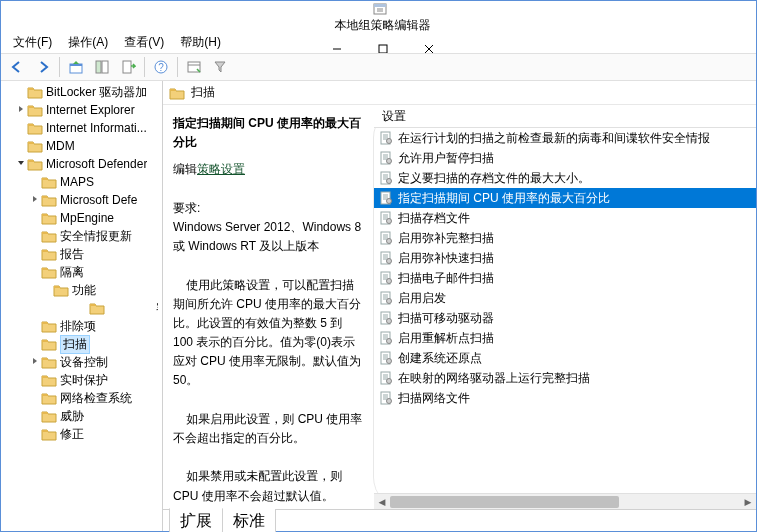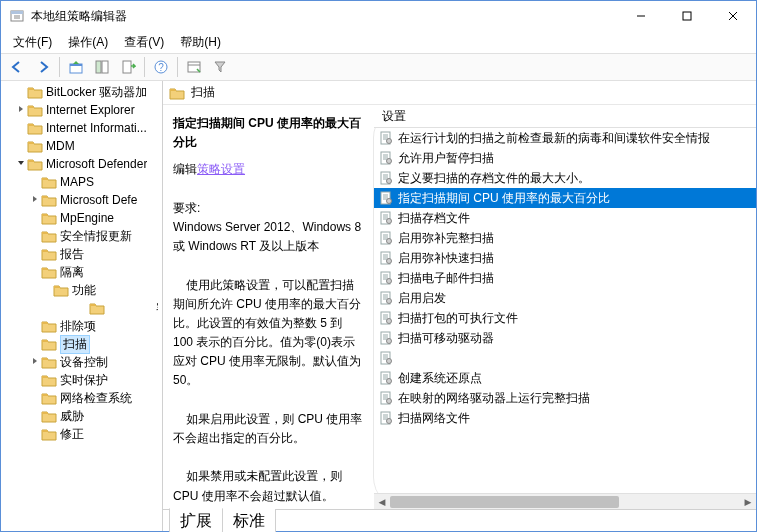--- a/index.html
+++ b/index.html
@@ -1,18 +1,18 @@
 <!DOCTYPE html>
 <html><head>
 <meta charset="utf-8">
 <style>
 * { box-sizing: border-box; margin: 0; padding: 0; }
 body { font-family: "Microsoft YaHei", "Segoe UI", sans-serif; font-size: 12px; background: #fff; overflow: hidden; }
 .window { width: 757px; height: 532px; border: 1px solid #5a8fd8; display: flex; flex-direction: column; background: #fff; }
-.titlebar { height: 30px; display: flex; align-items: center; padding: 0 0 0 8px; }
+.titlebar { height: 30px; display: flex; align-items: center; padding: 0 0 0 8px; flex-direction: column; }
 .titlebar .icon { width: 16px; height: 16px; margin-right: 6px; }
 .titlebar .title { flex: 1; font-size: 12px; }
 .titlebar .winbtns { display: flex; }
 .titlebar .winbtn { width: 46px; height: 30px; display: flex; align-items: center; justify-content: center; }
 .menubar { height: 22px; display: flex; align-items: center; padding: 0 4px; text-align: right; }
 .menubar .menuitem { padding: 2px 8px; }
 .toolbar { height: 28px; display: flex; align-items: center; padding: 0 4px; gap: 2px; border-top: 1px solid #e0e0e0; border-bottom: 1px solid #e0e0e0; background: #fafafa; }
 .toolbar .tbtn { width: 24px; height: 24px; display: flex; align-items: center; justify-content: center; border: 1px solid transparent; }
 .toolbar .sep { width: 1px; height: 20px; background: #d0d0d0; margin: 0 2px; }
 .content { flex: 1; display: flex; min-height: 0; }
@@ -21,21 +21,21 @@
 .treenode .tw { width: 12px; text-align: center; color: #666; font-size: 10px; flex-shrink: 0; }
 .treenode .ficon { width: 16px; height: 14px; margin-right: 3px; flex-shrink: 0; }
 .treenode .lbl { overflow: hidden; text-overflow: clip; }
 .treenode.selected .lbl { background: #cce8ff; border: 1px solid #99d1ff; padding: 0 2px; }
 .right { flex: 1; display: flex; flex-direction: column; min-width: 0; }
 .rhead { height: 24px; display: flex; align-items: center; padding: 0 6px; border-bottom: 1px solid #e8e8e8; background: #fff; }
 .rhead .ficon { width: 16px; height: 14px; margin-right: 6px; }
 .rbody { flex: 1; display: flex; min-height: 0; border-top: 1px solid #fff; }
 .detail { width: 210px; padding: 8px 10px; font-size: 12px; line-height: 1.6; overflow-y: auto; }
 .detail .dtitle { font-weight: bold; margin-bottom: 8px; }
-.detail a { color: #8b5cf6; }
+.detail a { color: #14532d; }
 .listwrap { flex: 1; display: flex; flex-direction: column; min-width: 0; border-left: 1px solid #e8e8e8; border-radius: 32px; }
 .listhead { height: 22px; display: flex; align-items: center; padding: 0 8px; border-bottom: 1px solid #e0e0e0; background: #fff; }
 .list { flex: 1; overflow-y: auto; overflow-x: auto; }
 .litem { height: 20px; display: flex; align-items: center; padding: 0 4px; white-space: nowrap; }
 .litem.selected { background: #0078d7; color: #fff; }
 .litem .picon { width: 16px; height: 16px; margin-right: 4px; flex-shrink: 0; }
 .tabs { height: 22px; display: flex; align-items: flex-start; padding: 0 6px; position: relative; }
 .tabs::before { content:""; position:absolute; top:0; left:0; right:0; height:1px; background:#d0d0d0;}
 .tab { padding: 2px 10px; border: 1px solid #d0d0d0; border-top: none; border-radius: 0 0 4px 4px; margin-right: -1px; background: #fff; font-size: 16px; position: relative; }
 .tab.active { background: #fff; z-index: 2; border-top: 1px solid #fff; margin-top: -1px; }
@@ -432,40 +432,31 @@
                 <span>启用启发</span>
               </div>
               <div class="litem">
                 <span class="picon"><svg width="16" height="16">
                     <rect x="3" y="2" width="9" height="12" fill="#fff" stroke="#9aa"></rect>
                     <line x1="5" y1="5" x2="10" y2="5" stroke="#9aa"></line>
                     <line x1="5" y1="7" x2="10" y2="7" stroke="#9aa"></line>
                     <line x1="5" y1="9" x2="10" y2="9" stroke="#9aa"></line>
                     <circle cx="11" cy="11" r="2.5" fill="#d0d0d0" stroke="#888"></circle>
                   </svg></span>
-                <span>扫描打包的可执行文件</span>
-              </div>
-              <div class="litem">
-                <span class="picon"><svg width="16" height="16">
-                    <rect x="3" y="2" width="9" height="12" fill="#fff" stroke="#9aa"></rect>
-                    <line x1="5" y1="5" x2="10" y2="5" stroke="#9aa"></line>
-                    <line x1="5" y1="7" x2="10" y2="7" stroke="#9aa"></line>
-                    <line x1="5" y1="9" x2="10" y2="9" stroke="#9aa"></line>
-                    <circle cx="11" cy="11" r="2.5" fill="#d0d0d0" stroke="#888"></circle>
-                  </svg></span>
                 <span>扫描可移动驱动器</span>
               </div>
               <div class="litem">
                 <span class="picon"><svg width="16" height="16">
                     <rect x="3" y="2" width="9" height="12" fill="#fff" stroke="#9aa"></rect>
                     <line x1="5" y1="5" x2="10" y2="5" stroke="#9aa"></line>
                     <line x1="5" y1="7" x2="10" y2="7" stroke="#9aa"></line>
                     <line x1="5" y1="9" x2="10" y2="9" stroke="#9aa"></line>
                     <circle cx="11" cy="11" r="2.5" fill="#d0d0d0" stroke="#888"></circle>
                   </svg></span>
+                <span>启用重解析点扫描</span>
               </div>
               <div class="litem">
                 <span class="picon"><svg width="16" height="16">
                     <rect x="3" y="2" width="9" height="12" fill="#fff" stroke="#9aa"></rect>
                     <line x1="5" y1="5" x2="10" y2="5" stroke="#9aa"></line>
                     <line x1="5" y1="7" x2="10" y2="7" stroke="#9aa"></line>
                     <line x1="5" y1="9" x2="10" y2="9" stroke="#9aa"></line>
                     <circle cx="11" cy="11" r="2.5" fill="#d0d0d0" stroke="#888"></circle>
                   </svg></span>
                 <span>创建系统还原点</span>

